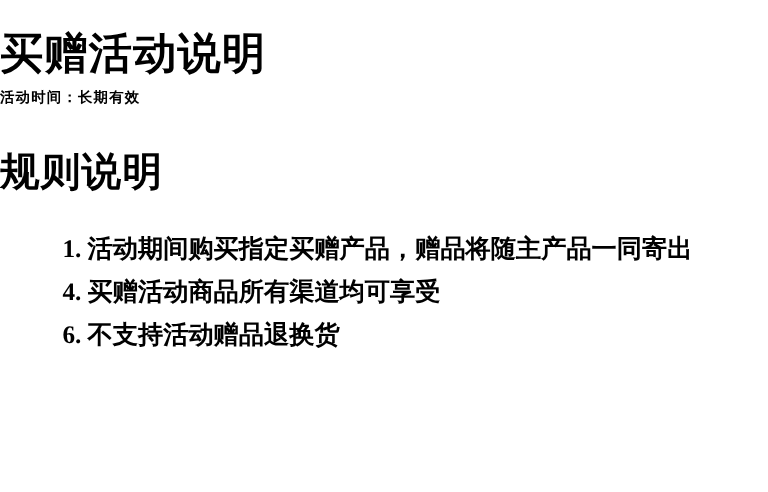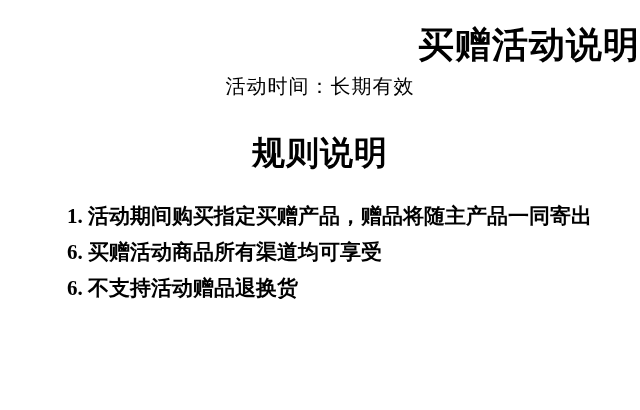--- a/index.html
+++ b/index.html
@@ -12,46 +12,45 @@
     width: 640px;
     height: 410px;
     background: #ffffff;
     color: #000000;
     font-family: "Liberation Serif", "DejaVu Serif", serif;
     overflow: hidden;
   }
   .doc-title {
     margin: 0;
     padding-top: 27px;
-    text-align: right;
+    text-align: left;
     font-size: 36px;
     line-height: 1.0;
     font-weight: bold;
     letter-spacing: 1px;
   }
   .doc-subtitle {
     margin-top: 12px;
-    text-align: center;
-    font-size: 20px;
+    font-size: 12px;
     line-height: 1.1;
-    font-weight: normal;
+    font-weight: bold;
     letter-spacing: 1px;
   }
   .section-heading {
     margin: 0;
     margin-top: 40px;
-    text-align: center;
+    text-align: left;
     font-size: 33px;
     line-height: 1.0;
     font-weight: bold;
     letter-spacing: 1px;
   }
   .rules {
     margin-top: 33px;
-    padding-left: 67px;
+    padding-left: 52px;
     padding-right: 40px;
   }
   .rule {
     font-size: 21px;
     line-height: 26px;
     font-weight: bold;
     margin-bottom: 10px;
     white-space: nowrap;
   }
   .rule:nth-child(3) {
@@ -63,16 +62,16 @@
 
 <div class="canvas">
   <h1 class="doc-title">买赠活动说明</h1>
 
   <div class="doc-subtitle">活动时间：长期有效</div>
 
   <h2 class="section-heading">规则说明</h2>
 
   <div class="rules">
     <div class="rule">1. 活动期间购买指定买赠产品，赠品将随主产品一同寄出</div>
-    <div class="rule">6. 买赠活动商品所有渠道均可享受</div>
+    <div class="rule">4. 买赠活动商品所有渠道均可享受</div>
     <div class="rule">6. 不支持活动赠品退换货</div>
   </div>
 </div>
 
 </body></html>

